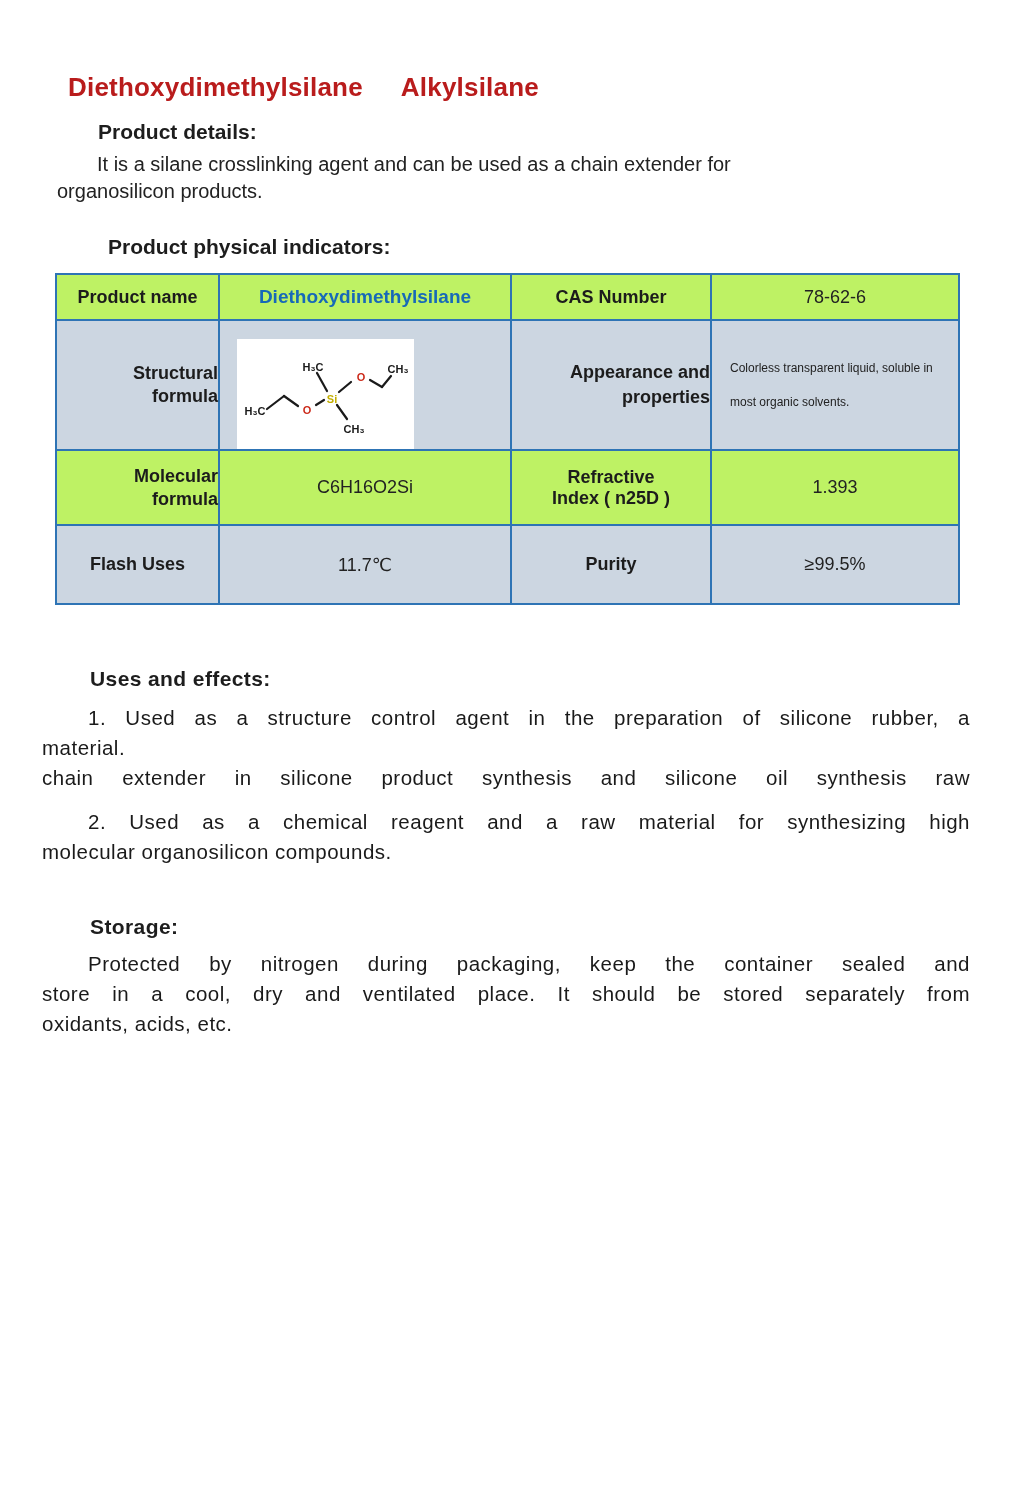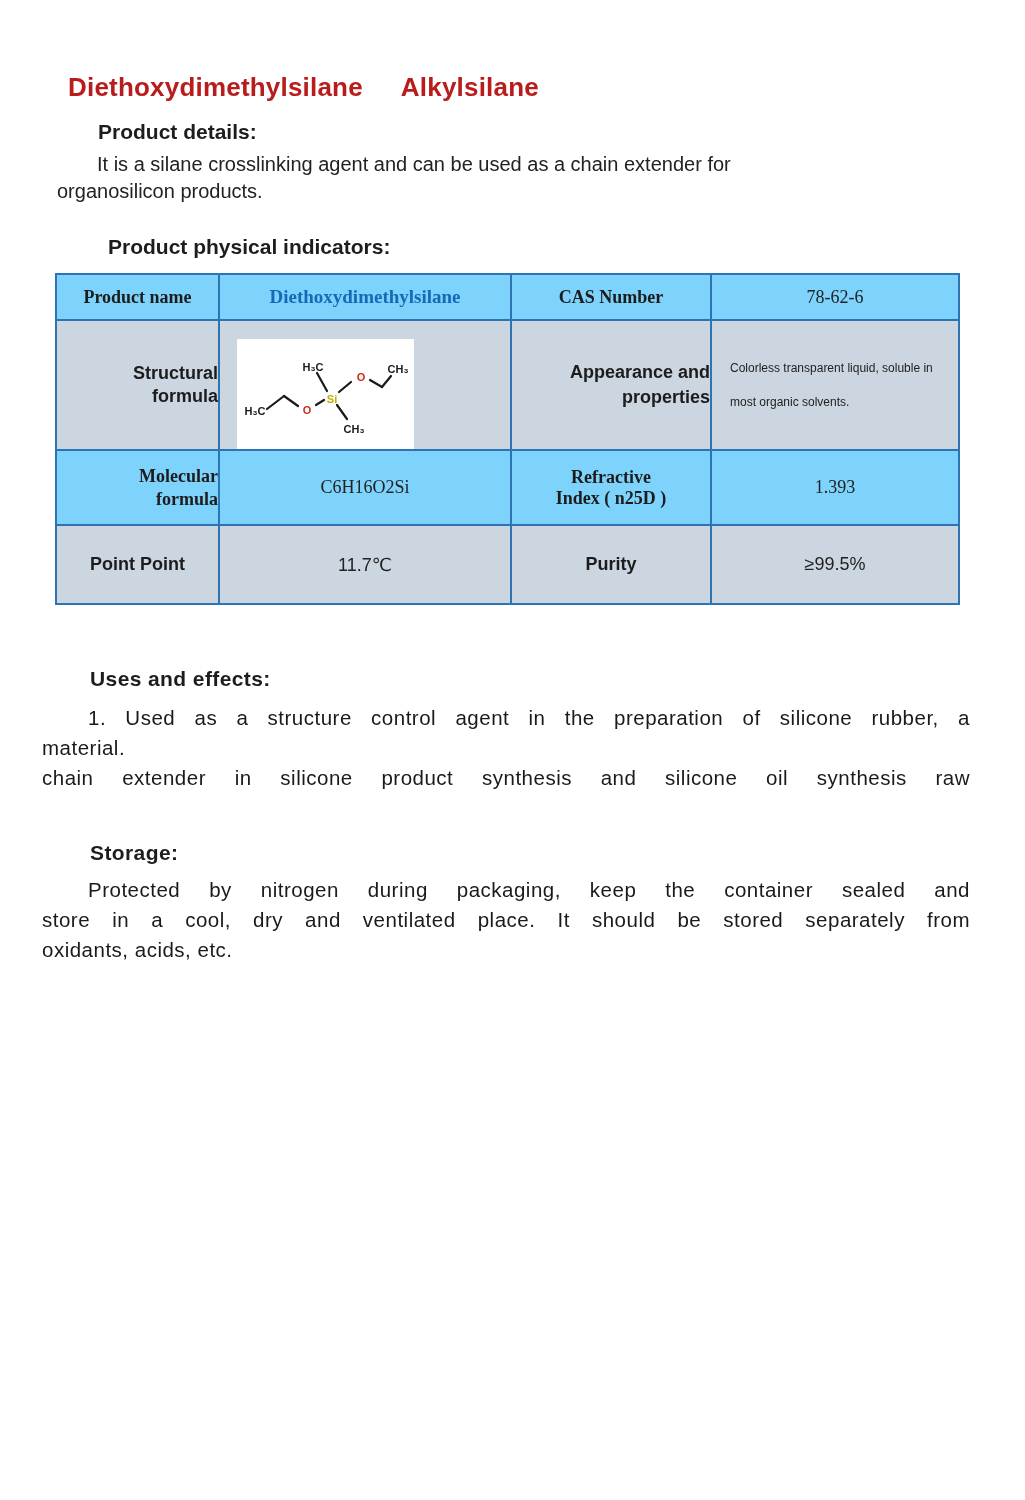--- a/index.html
+++ b/index.html
@@ -55,21 +55,21 @@
     margin:14px 0 0 55px;
     border-collapse:collapse;
     table-layout:fixed;
   }
   table.ptable td{
     border:2px solid #2e74b5;
     font-size:18px;
     text-align:center;vertical-align:middle;
     padding:0;
   }
-  .rowlight td{background:#7dd3fc;font-family:Liberation Serif, serif;}
+  .rowlight td{background:#bef264;}
   .rowdark td{background:#ccd6e1;}
   td.lbl{font-weight:bold;color:#1c1c1c;}
   td.lbl.left{text-align:right;padding-left:20px;line-height:23px;}
   td.lbl.leftc3{text-align:right;padding-left:17px;line-height:25px;}
   td.val{color:#222;}
   td.val.blue{color:#1769b8;font-weight:bold;font-size:19px;}
   td.val.leftwrap{text-align:left;padding:0 14px 0 18px;line-height:34px;font-size:12px;}
   td.lbl .l2{display:block;}
 
   .struct-cell{vertical-align:top !important;}
@@ -143,36 +143,40 @@
     <tr class="rowlight" style="height:75px">
       <td class="lbl left">Molecular formula</td>
       <td class="val">C6H16O2Si</td>
       <td class="lbl">
             <span class="l2">Refractive</span>
             <span class="l2">Index ( n25D )</span>
           </td>
       <td class="val">1.393</td>
     </tr>
     <tr class="rowdark" style="height:79px">
-      <td class="lbl">Point Point</td>
+      <td class="lbl">Flash Uses</td>
       <td class="val">11.7℃</td>
       <td class="lbl">Purity</td>
       <td class="val">≥99.5%</td>
     </tr>
   </tbody>
     </table>
 
   <h2 class="sec-h h-uses">Uses and effects:</h2>
 
   <p class="p-just">
       <span class="line just indent">1. Used as a structure control agent in the preparation of silicone rubber, a</span>
       <span class="line">material.</span>
       <span class="line just">chain extender in  silicone product synthesis and silicone oil synthesis raw</span>
     </p>
 
+  <p class="p-just p-uses2">
+      <span class="line just indent">2. Used as a chemical reagent and a raw material for synthesizing high</span>
+      <span class="line">molecular organosilicon compounds.</span>
+    </p>
 
   <h2 class="sec-h h-storage">Storage:</h2>
 
   <p class="p-just p-storage">
       <span class="line just indent">Protected by nitrogen during packaging, keep the container sealed and</span>
       <span class="line just">store in a cool, dry and ventilated place. It should be stored separately from</span>
       <span class="line">oxidants, acids, etc.</span>
     </p>
 
 </div>

